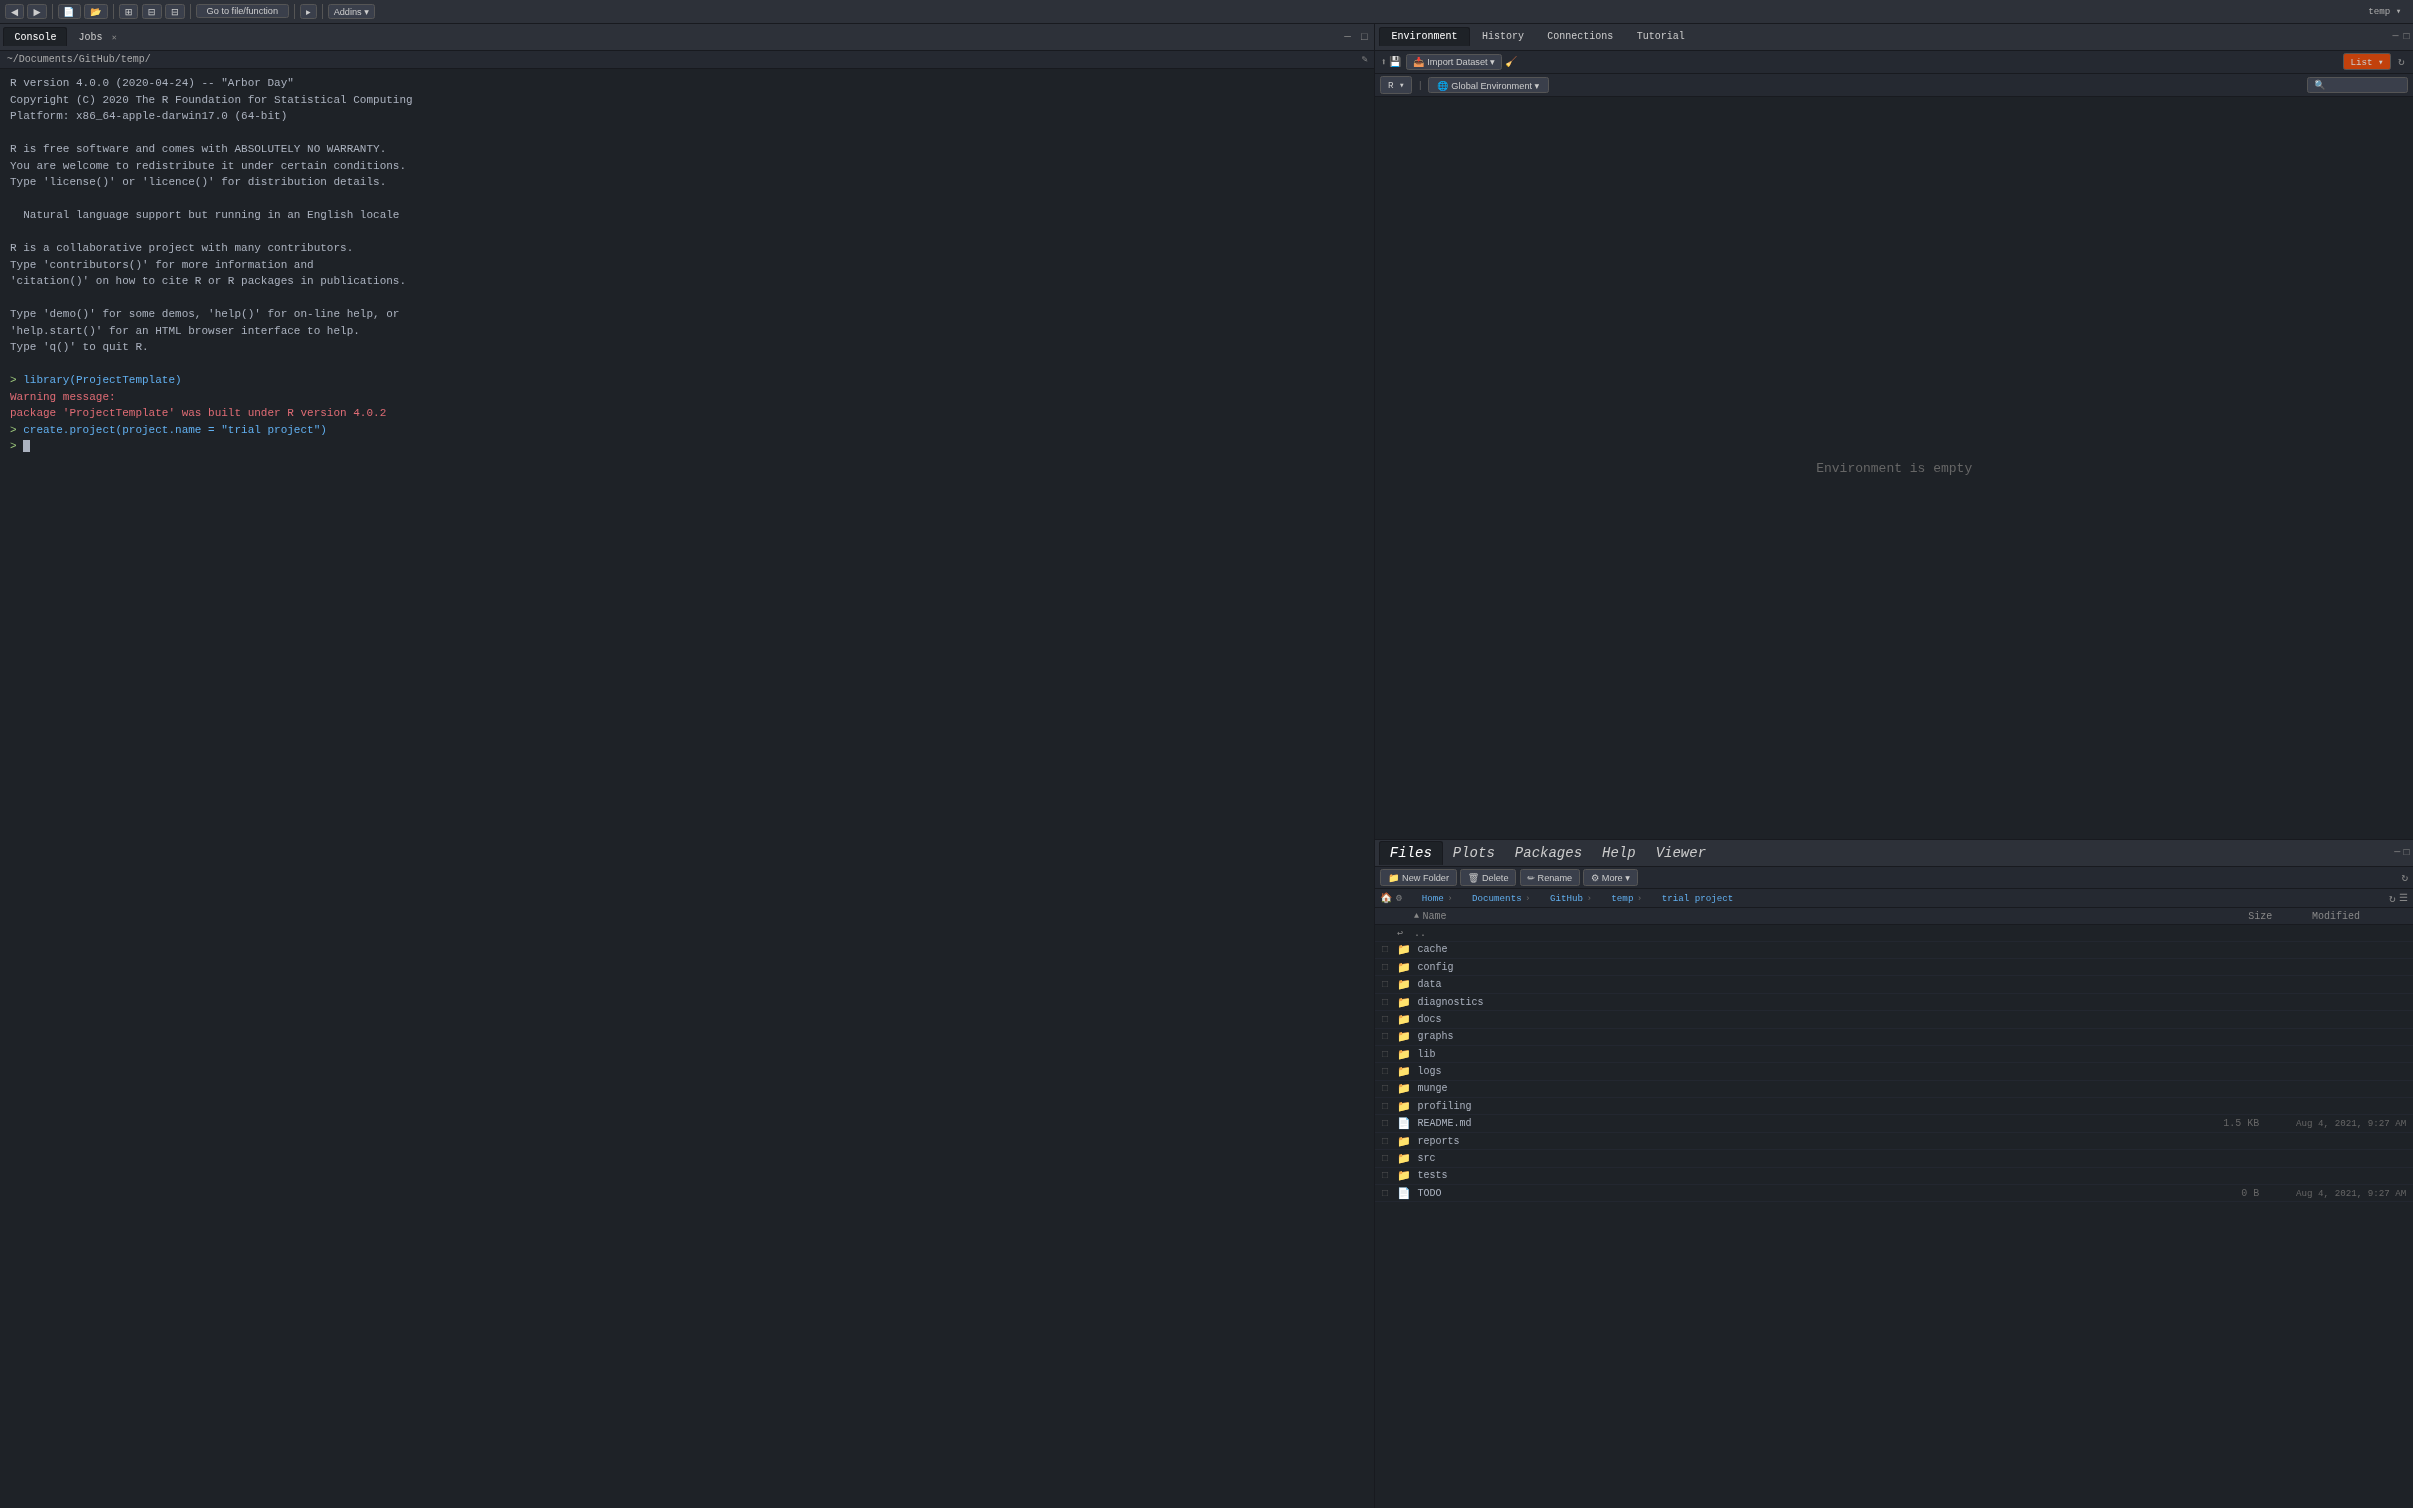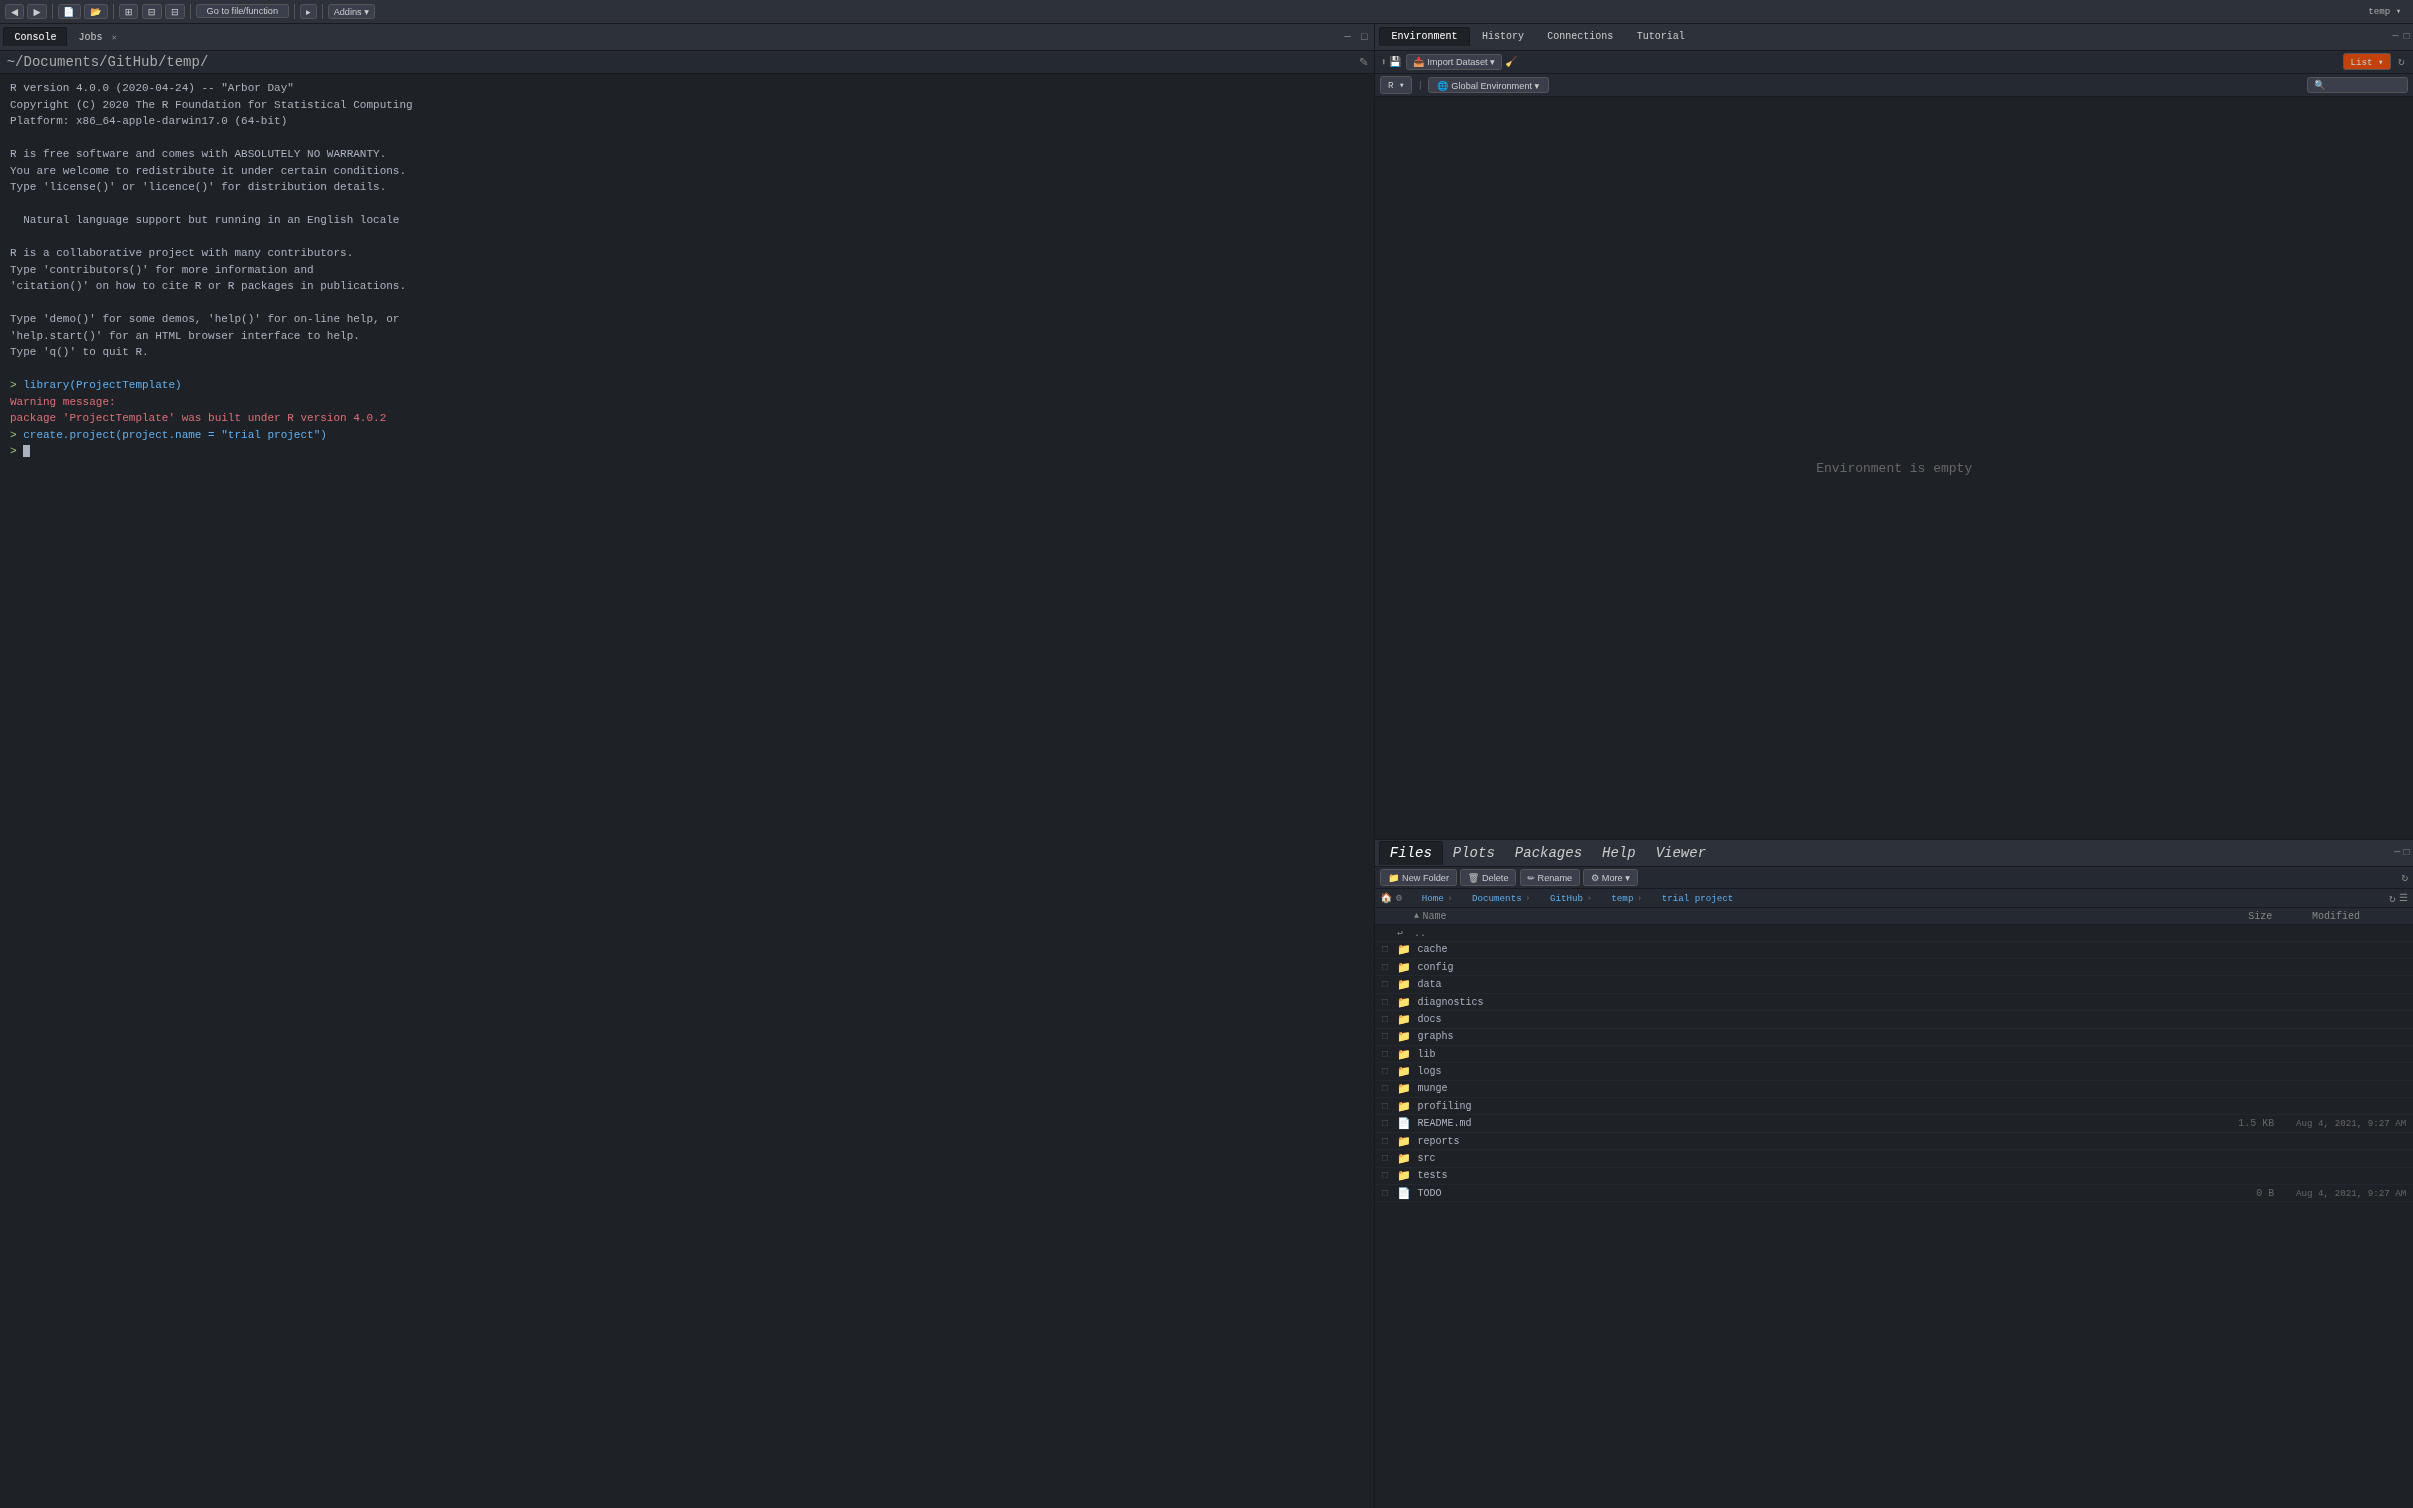--- a/index.html
+++ b/index.html
@@ -110,21 +110,21 @@
       cursor: pointer;
       font-size: 11px;
       padding: 1.7px 3.4px;
     }
 
     
     .path-bar {
       background: #252931;
       border-bottom: 0.8px solid #181a1f;
       padding: 2.5px 6.7px;
-      font-size: 14px;
+      font-size: 10px;
       color: #888;
       display: flex;
       align-items: center;
       justify-content: space-between;
       flex-shrink: 0;
     }
     .path-bar .path-text { color: #aaa; }
     .path-bar .path-icon { color: #888; cursor: pointer; }
 
     
@@ -390,21 +390,21 @@
       font-size: 10px;
       color: #abb2bf;
       cursor: pointer;
     }
     .file-row .check { width: 15px; color: #555; }
     .file-row .icon { width: 17px; color: #e5c07b; font-size: 11px; margin-right: 3.4px; }
     .file-row .icon.folder { color: #e5c07b; }
     .file-row .icon.file { color: #aaa; }
     .file-row .name { flex: 1; }
     .file-row .size { width: 75px; text-align: right; color: #666; }
-    .file-row .modified { width: 132px; text-align: right; color: #666; font-size: 9.2px; }
+    .file-row .modified { width: 147px; text-align: right; color: #666; font-size: 9.2px; }
     .parent-row { display: flex; align-items: center; padding: 1.7px 6.7px; border-bottom: 0.8px solid #232730; font-size: 10px; color: #888; cursor: pointer; }
 
     .sync-icon { color: #888; font-size: 11px; }
     .btn-icon { color: #888; font-size: 10px; }
   </style>
 </head>
 <body>
 
 <div class="top-bar">
   <button class="top-bar-btn">◀</button>

